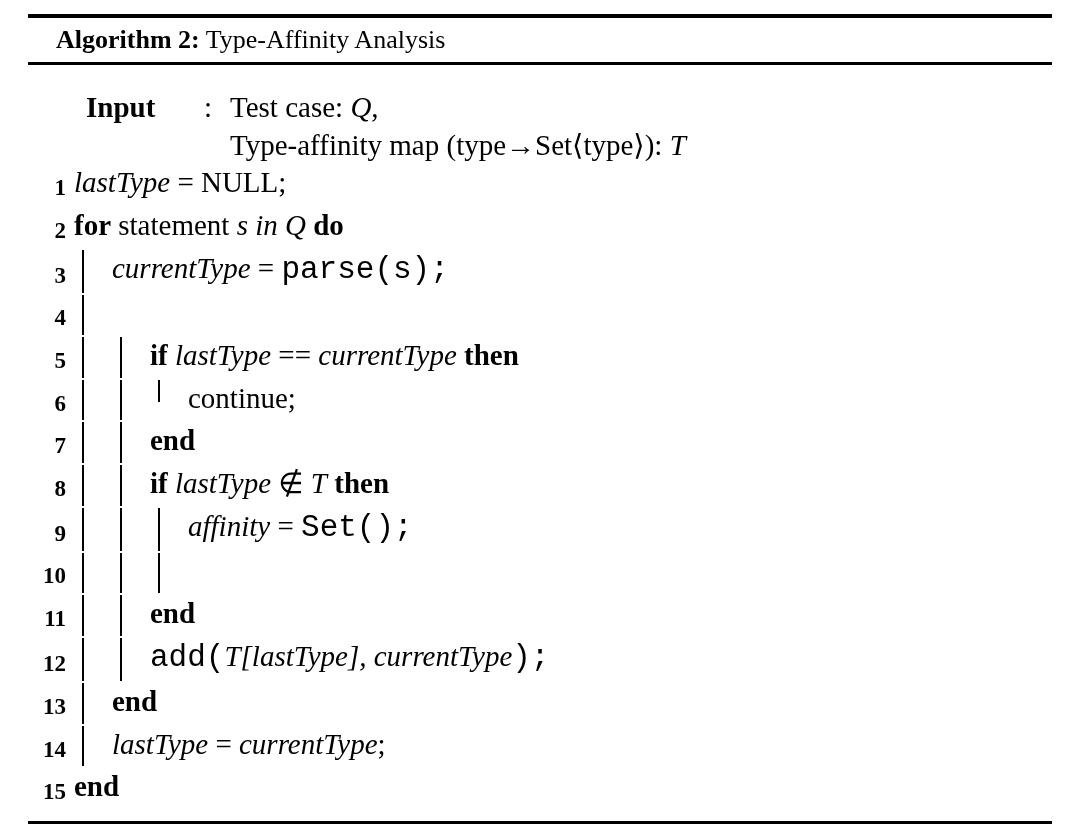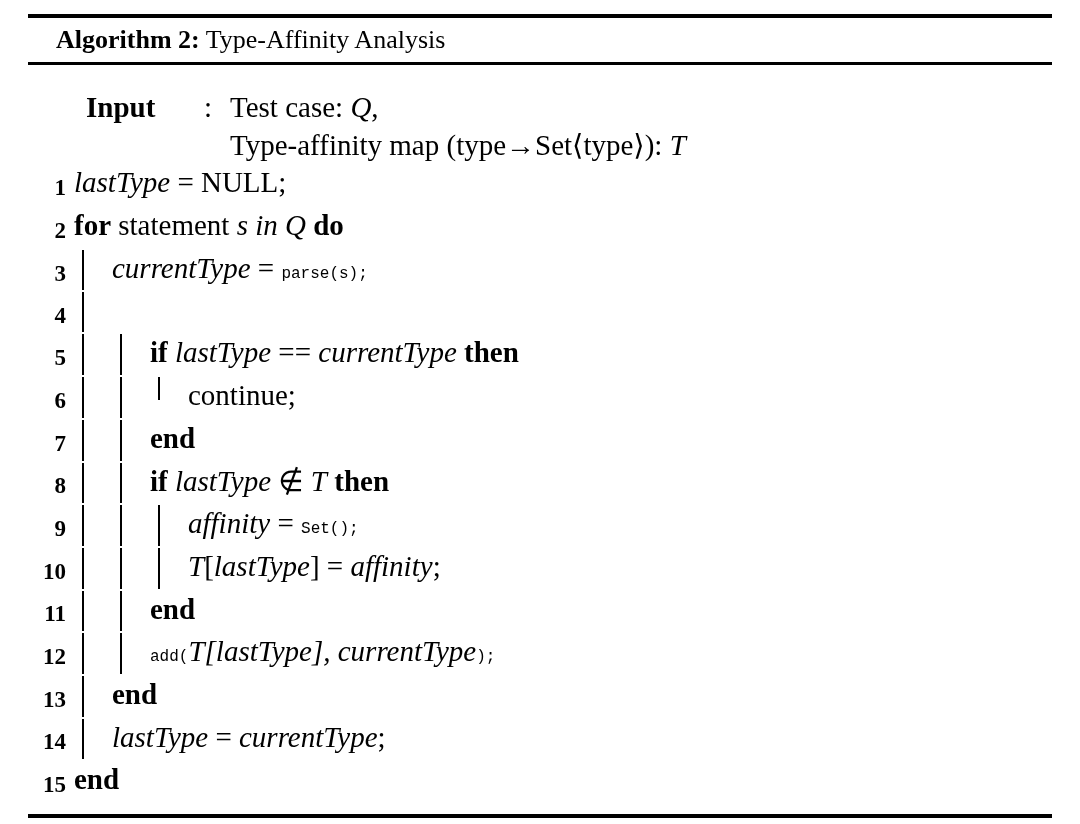--- a/index.html
+++ b/index.html
@@ -122,21 +122,21 @@
     height: 55%;
     border-left: 2.5px solid #000;
   }
 
   .txtwrap { padding-bottom: 3px; }
 
   .it { font-style: italic; }
   .bf { font-weight: bold; }
   .mono {
     font-family: "Liberation Mono", monospace;
-    font-size: 16px;
+    font-size: 31px;
   }
   .mathit { font-style: italic; }
   .sc { font-variant: normal; }
 </style>
 </head>
 <body>
 
 <div class="algorithm">
 
   <div class="rule-top"></div>
@@ -238,21 +238,20 @@
         <span class="txtwrap"><span class="it">affinity</span> = <span class="mono">Set();</span></span>
       </span>
     </div>
 
     <div class="line">
       <span class="num">10</span>
       <span class="code">
         <span class="ind bar"></span>
         <span class="ind bar"></span>
         <span class="ind bar"></span>
-        <span class="txtwrap"><span class="it">T</span>[<span class="it">lastType</span>] = <span class="it">affinity</span>;</span>
       </span>
     </div>
 
     <div class="line">
       <span class="num">11</span>
       <span class="code">
         <span class="ind bar"></span>
         <span class="ind bar"></span>
         <span class="txtwrap"><span class="bf">end</span></span>
       </span>

